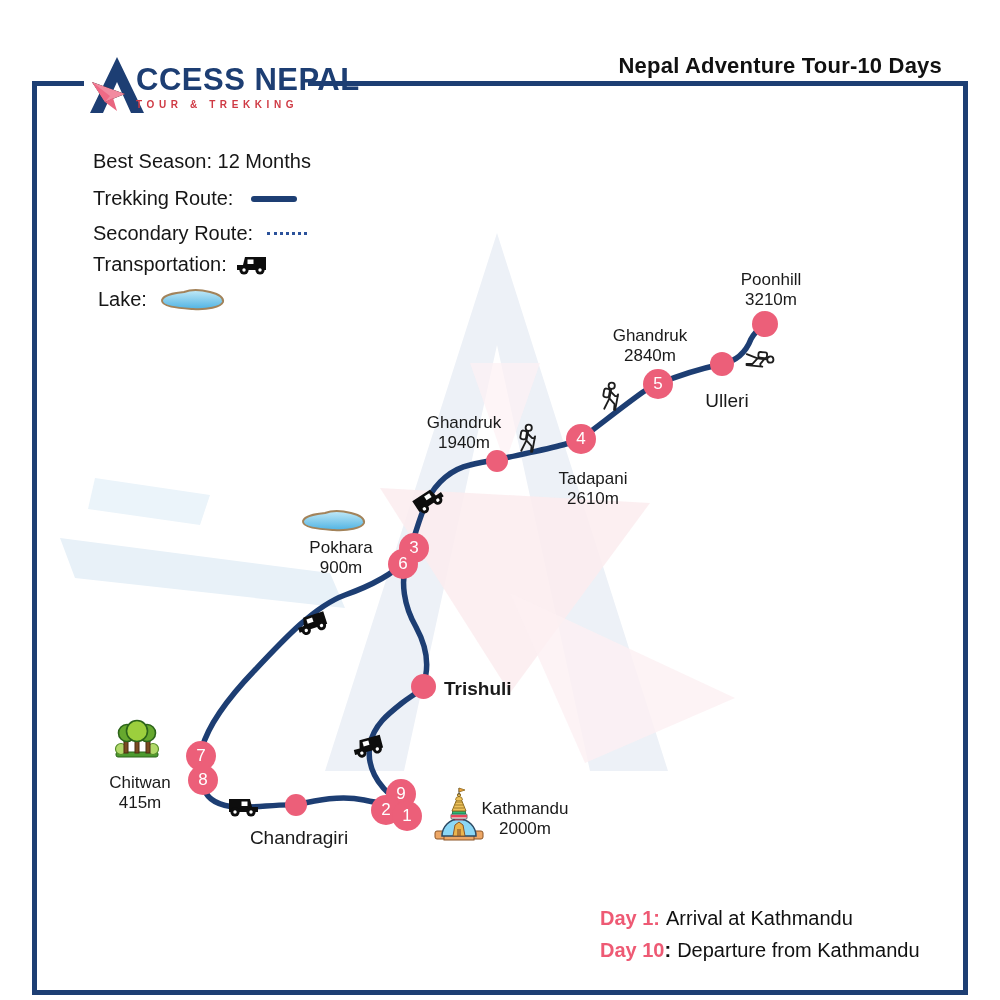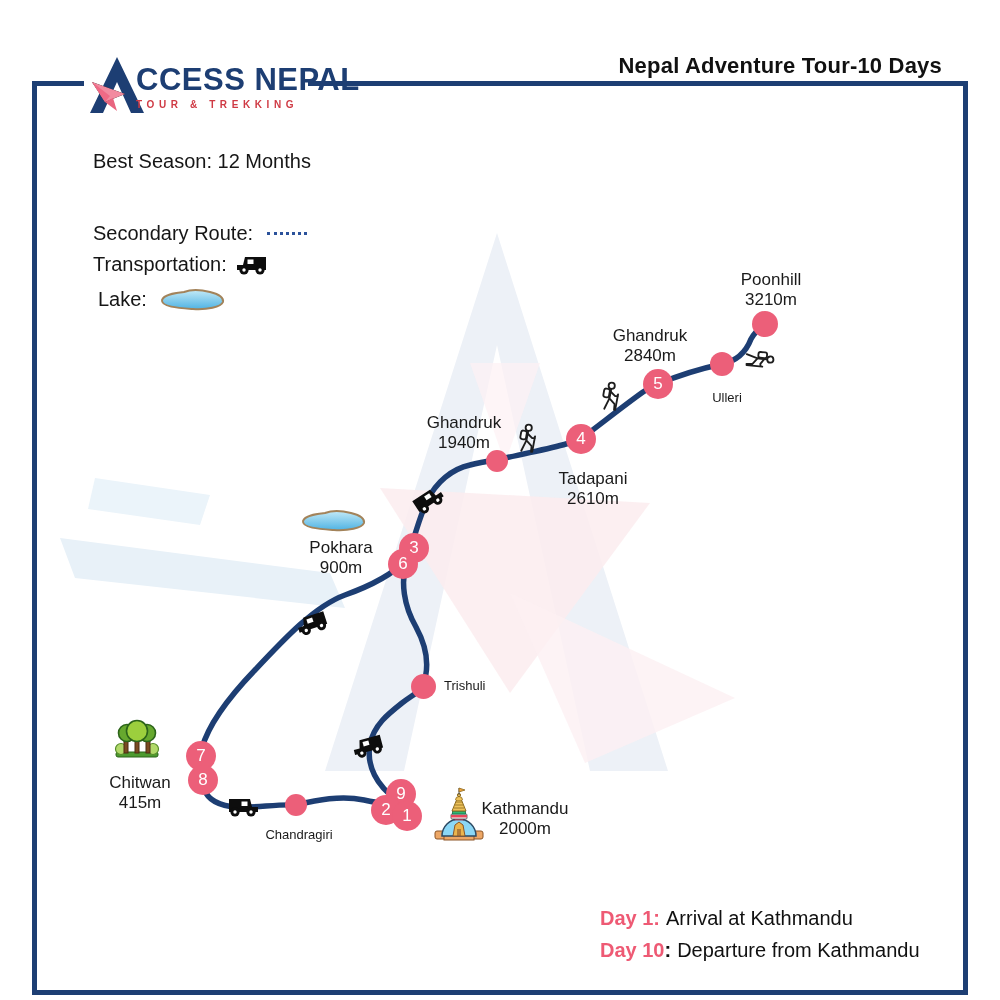--- a/index.html
+++ b/index.html
@@ -27,22 +27,22 @@
 
   
   .stop{position:absolute;width:30px;height:30px;border-radius:50%;background:#ec5f79;
         color:#fff;display:flex;align-items:center;justify-content:center;
         font-size:17px;z-index:6;}
   .dot{position:absolute;border-radius:50%;background:#ec5f79;z-index:5;}
 
   
   .label{position:absolute;transform:translateX(-50%);text-align:center;font-size:17px;
          color:#1a1a1a;line-height:1.18;z-index:4;white-space:nowrap;}
-  .label.small{font-size:13px;}
-  .label.leftal{transform:none;text-align:left;}
+  .label.small{font-size:19px;}
+  .label.leftal{transform:none;text-align:left;font-weight:bold;}
 
   
   .notes{position:absolute;left:600px;top:874px;font-size:20px;color:#111;z-index:6;white-space:nowrap;}
   .notes .row{margin-bottom:9px;}
   .daytag{color:#ee5a74;font-weight:700;}
   .daycolon{color:#111;font-weight:700;}
   .daytext{margin-left:6px;}
 </style>
 </head>
 <body>
@@ -185,20 +185,24 @@
       <div class="logo-tag">TOUR &amp; TREKKING</div>
     </div>
   </div>
 
   <div class="title">Nepal Adventure Tour-10 Days</div>
 
   <div class="lg" style="left:93px;top:117px;">
     <span>Best Season: 12 Months</span>
   </div>
 
+  <div class="lg" style="left:93px;top:154px;">
+    <span>Trekking Route:</span>
+    <span class="lg-solid"></span>
+  </div>
 
   <div class="lg" style="left:93px;top:189px;">
     <span>Secondary Route:</span>
     <span class="lg-dotted"></span>
   </div>
 
   <div class="lg" style="left:93px;top:218px;">
     <span>Transportation:</span>
     <svg width="36" height="26" viewBox="-18 -13 36 26" style="margin-left:8px;">
         <use href="#jeep"></use>

